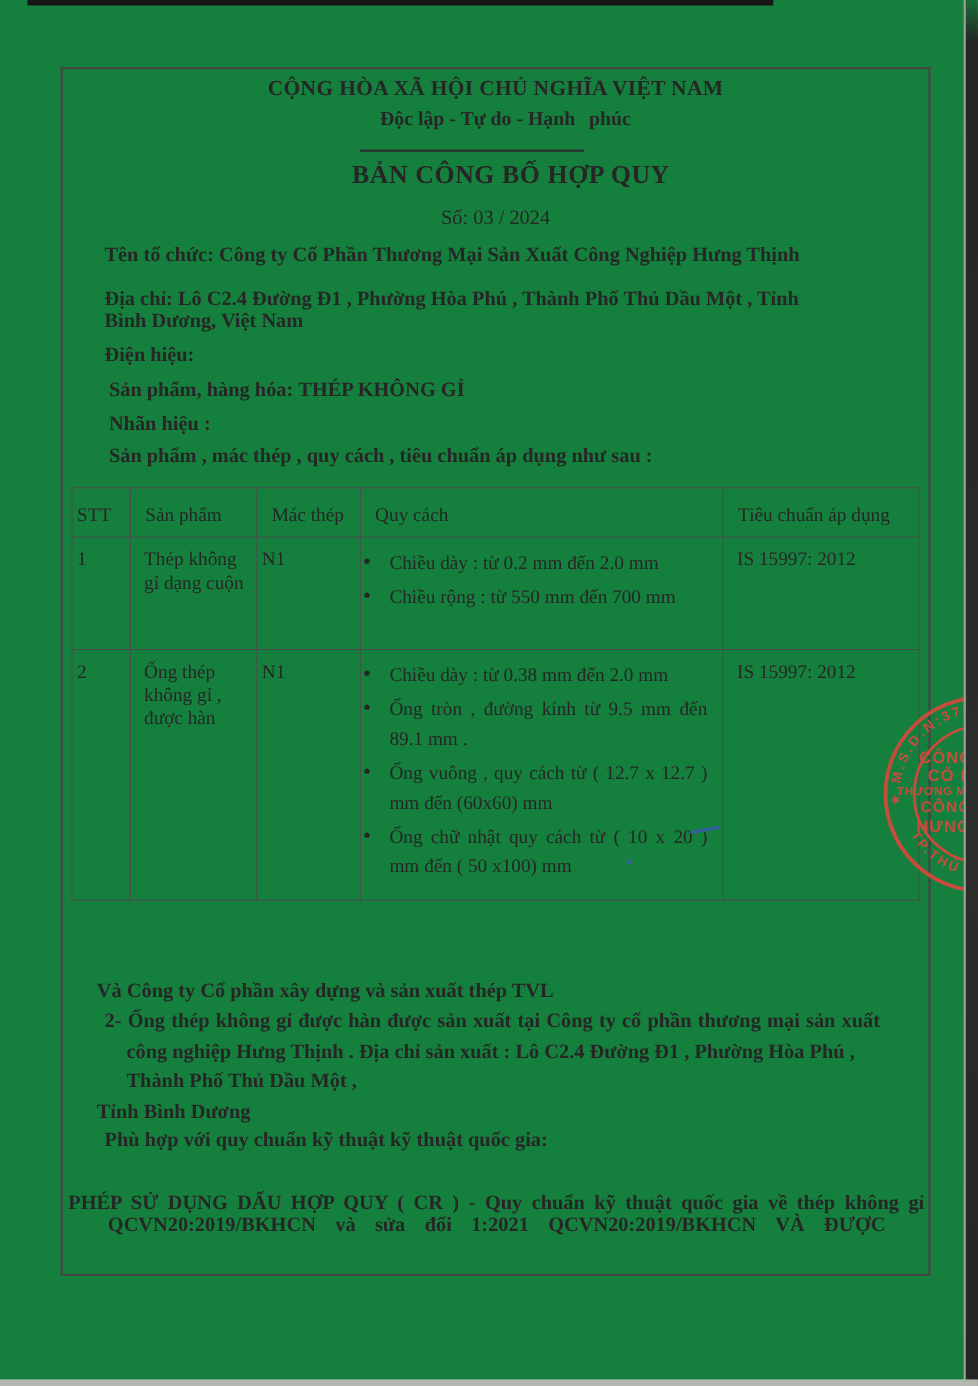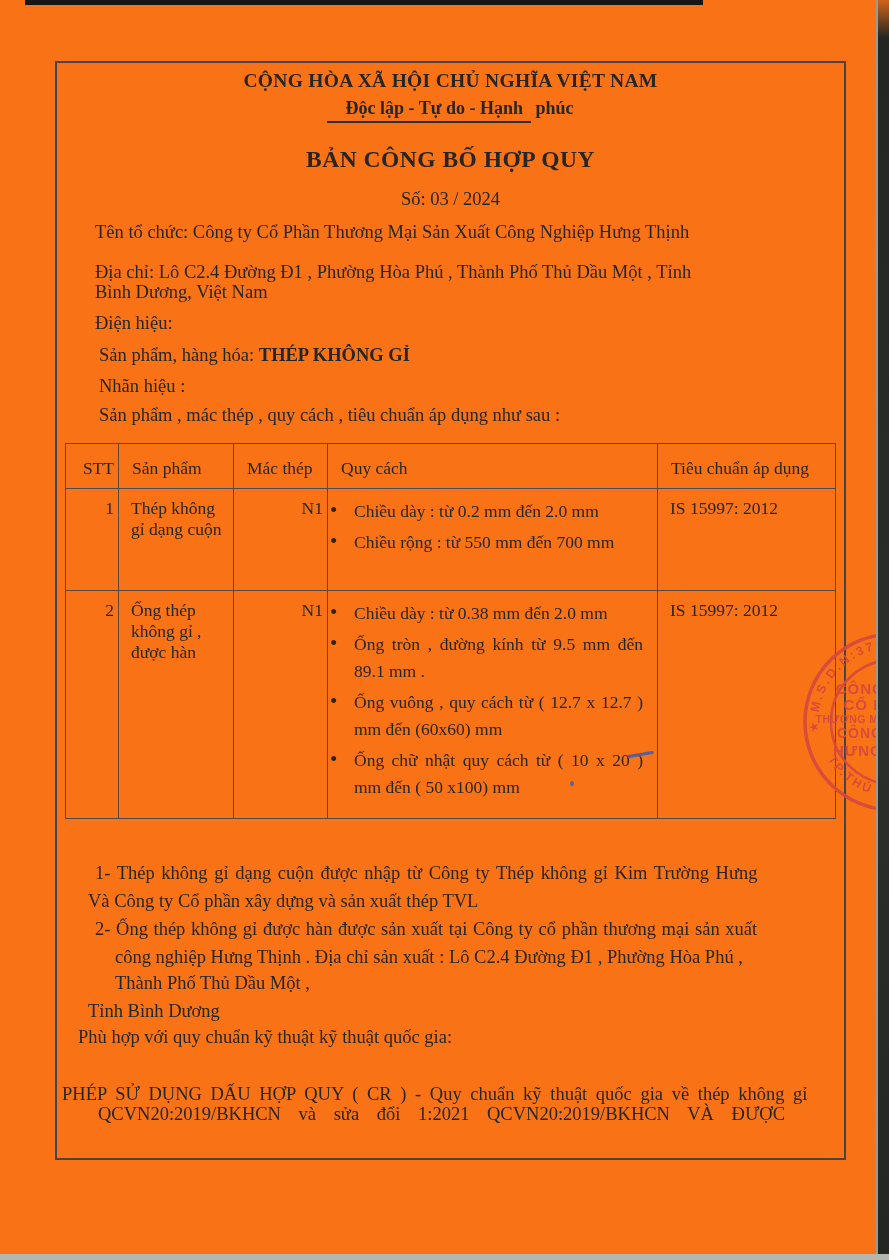--- a/index.html
+++ b/index.html
@@ -1,64 +1,64 @@
 <!DOCTYPE html>
 <html><head>
 <meta charset="utf-8">
 <style>
   html,body{margin:0;padding:0;background:#e8e8e4;}
   .page{
     position:relative;width:889px;height:1260px;margin:0 auto;
-    background:#f97316;overflow:hidden;
+    background:#15803d;overflow:hidden;
     font-family:"Liberation Serif","DejaVu Serif",serif;color:#262626;
   }
   .abs{position:absolute;}
   
   .strip-top{left:25px;top:0;width:678px;height:5px;background:#161616;z-index:60;}
   .strip-right{left:876px;top:0;width:13px;height:1260px;z-index:60;
     background:linear-gradient(180deg,#23262333,#232623 3%,#2b2e2b 60%,#232623);
     border-left:2px solid #9a9c94;}
   .strip-bottom{left:0;top:1254px;width:889px;height:6px;background:#b4b7b0;z-index:60;}
   
   .doc-frame{left:55px;top:61px;width:787px;height:1095px;border:2px solid #454545;z-index:2;}
   .centered{left:57px;width:787px;text-align:center;z-index:5;}
   .national-title{top:70px;font-size:19.5px;font-weight:bold;letter-spacing:.3px;}
   .motto-wrap{top:98px;font-size:18px;font-weight:bold;}
-  .motto-underlined{display:inline-block;border-bottom:2.5px solid #2e2e2e;padding:0 8px 2px 18px;}
-  .doc-title{top:146px;font-size:23.5px;font-weight:bold;letter-spacing:.5px;}
+  .motto-underlined{display:inline-block;border-bottom:2.5px solid #2e2e2e;padding:0 8px 17px 18px;}
+  .doc-title{top:146px;font-size:23.5px;font-weight:bold;letter-spacing:.5px;padding-left:14px;}
   .doc-number{top:189px;font-size:18.5px;}
-  .bodyline{font-size:18.5px;line-height:1.25;white-space:nowrap;z-index:5;}
+  .bodyline{font-size:18.5px;line-height:1.25;white-space:nowrap;z-index:5;font-weight:bold;}
   .org-line{left:95px;top:221px;}
   .addr-line1{left:95px;top:251px;margin-top:10px;}
   .addr-line2{left:95px;top:281px;}
   .phone-line{left:95px;top:312px;}
   .product-line{left:99px;top:344px;}
   .brand-line{left:99px;top:375px;}
   .intro-line{left:99px;top:404px;}
   
   .spec-table{position:absolute;left:65px;top:443px;width:770px;border-collapse:collapse;
     table-layout:fixed;font-size:17.5px;z-index:10;background:transparent;}
   .spec-table th,.spec-table td{border:1.6px solid #4c4c4c;vertical-align:top;
     font-weight:normal;text-align:left;overflow:hidden;}
   .spec-table th{height:40px;padding:4px 10px 0 13px;vertical-align:middle;}
-  .spec-table th.c,.spec-table td.c{text-align:right;padding-left:4px;padding-right:4px;}
+  .spec-table th.c,.spec-table td.c{text-align:left;padding-left:4px;padding-right:4px;}
   .spec-table td{padding:9px 8px 0 12px;}
   .row1{height:102px;} .row2{height:228px;}
   .cell-just{text-align:justify;}
   .spec-list{list-style:none;margin:0;padding:0 6px 0 0;}
   .spec-list li{position:relative;margin:0 0 4px 14px;line-height:27px;text-align:justify;}
   .spec-list li::before{content:"•";position:absolute;left:-24px;top:-1px;font-size:21px;}
   
   .n1a{left:95px;top:862px;word-spacing:2px;}
   .n1b{left:88px;top:890px;}
   .n2a{left:95px;top:918px;word-spacing:1px;}
   .n2b{left:115px;top:946px;}
   .n2c{left:115px;top:972px;}
   .n2d{left:88px;top:1000px;}
-  .conf-intro{left:78px;top:1026px;}
+  .conf-intro{left:95px;top:1026px;}
   .conf-l1{left:98px;top:1103px;word-spacing:13px;}
   .conf-l2{left:62px;top:1083px;word-spacing:4px;}
   
   .stamp-clip{left:770px;top:608px;width:112px;height:235px;overflow:hidden;z-index:30;opacity:.92;}
   .stamp-clip svg{position:absolute;left:0;top:0;}
   .stamp-text{font-family:"Liberation Sans","DejaVu Sans",sans-serif;font-weight:bold;}
   
   .pen-dash{left:627px;top:753px;width:27px;height:3px;background:#3a5cae;border-radius:2px;
     transform:rotate(-10deg);opacity:.85;z-index:20;}
   .pen-dot{left:570px;top:781px;width:4px;height:5px;background:#3a5cae;border-radius:50%;
@@ -131,21 +131,20 @@
           <li>Ống tròn , đường kính từ 9.5 mm đến 89.1 mm .</li>
           <li>Ống vuông , quy cách từ ( 12.7 x 12.7 ) mm đến (60x60) mm</li>
           <li>Ống chữ nhật quy cách từ ( 10 x 20 ) mm đến ( 50 x100) mm</li>
         </ul>
       </td>
       <td>IS 15997: 2012</td>
     </tr>
   </tbody>
     </table>
 
-  <div class="abs bodyline n1a">1-  Thép không gỉ dạng cuộn được nhập từ Công ty Thép không gỉ Kim Trường Hưng</div>
   <div class="abs bodyline n1b">Và Công ty Cổ phần xây dựng và sản xuất thép TVL</div>
   <div class="abs bodyline n2a">2-  Ống thép không gỉ được hàn được sản xuất tại Công ty cổ phần thương mại sản xuất</div>
   <div class="abs bodyline n2b">công nghiệp Hưng Thịnh . Địa chỉ sản xuất : Lô C2.4 Đường Đ1 , Phường Hòa Phú ,</div>
   <div class="abs bodyline n2c">Thành Phố Thủ Dầu Một ,</div>
   <div class="abs bodyline n2d">Tỉnh Bình Dương</div>
   <div class="abs bodyline conf-intro">Phù hợp với quy chuẩn kỹ thuật kỹ thuật quốc gia:</div>
   <div class="abs bodyline conf-l1">QCVN20:2019/BKHCN và sửa đổi 1:2021 QCVN20:2019/BKHCN VÀ ĐƯỢC</div>
   <div class="abs bodyline conf-l2">PHÉP SỬ DỤNG DẤU HỢP QUY ( CR ) -  Quy chuẩn kỹ thuật quốc gia về thép không gỉ</div>
 
   <div class="abs pen-dash"></div>

